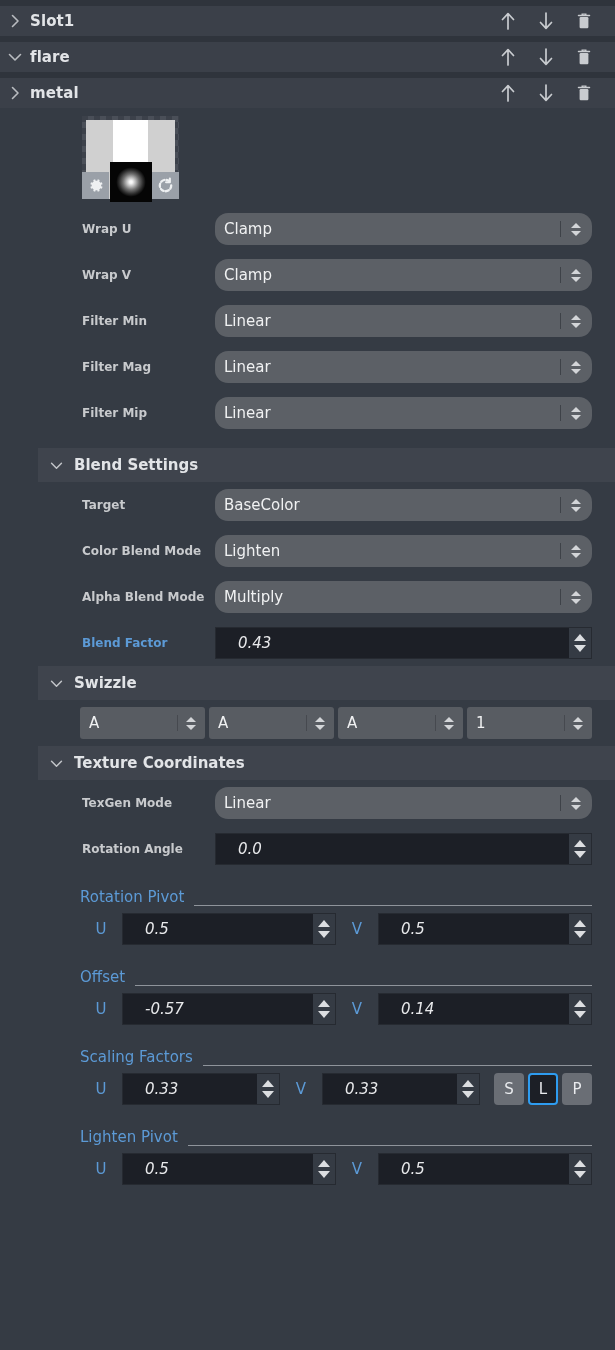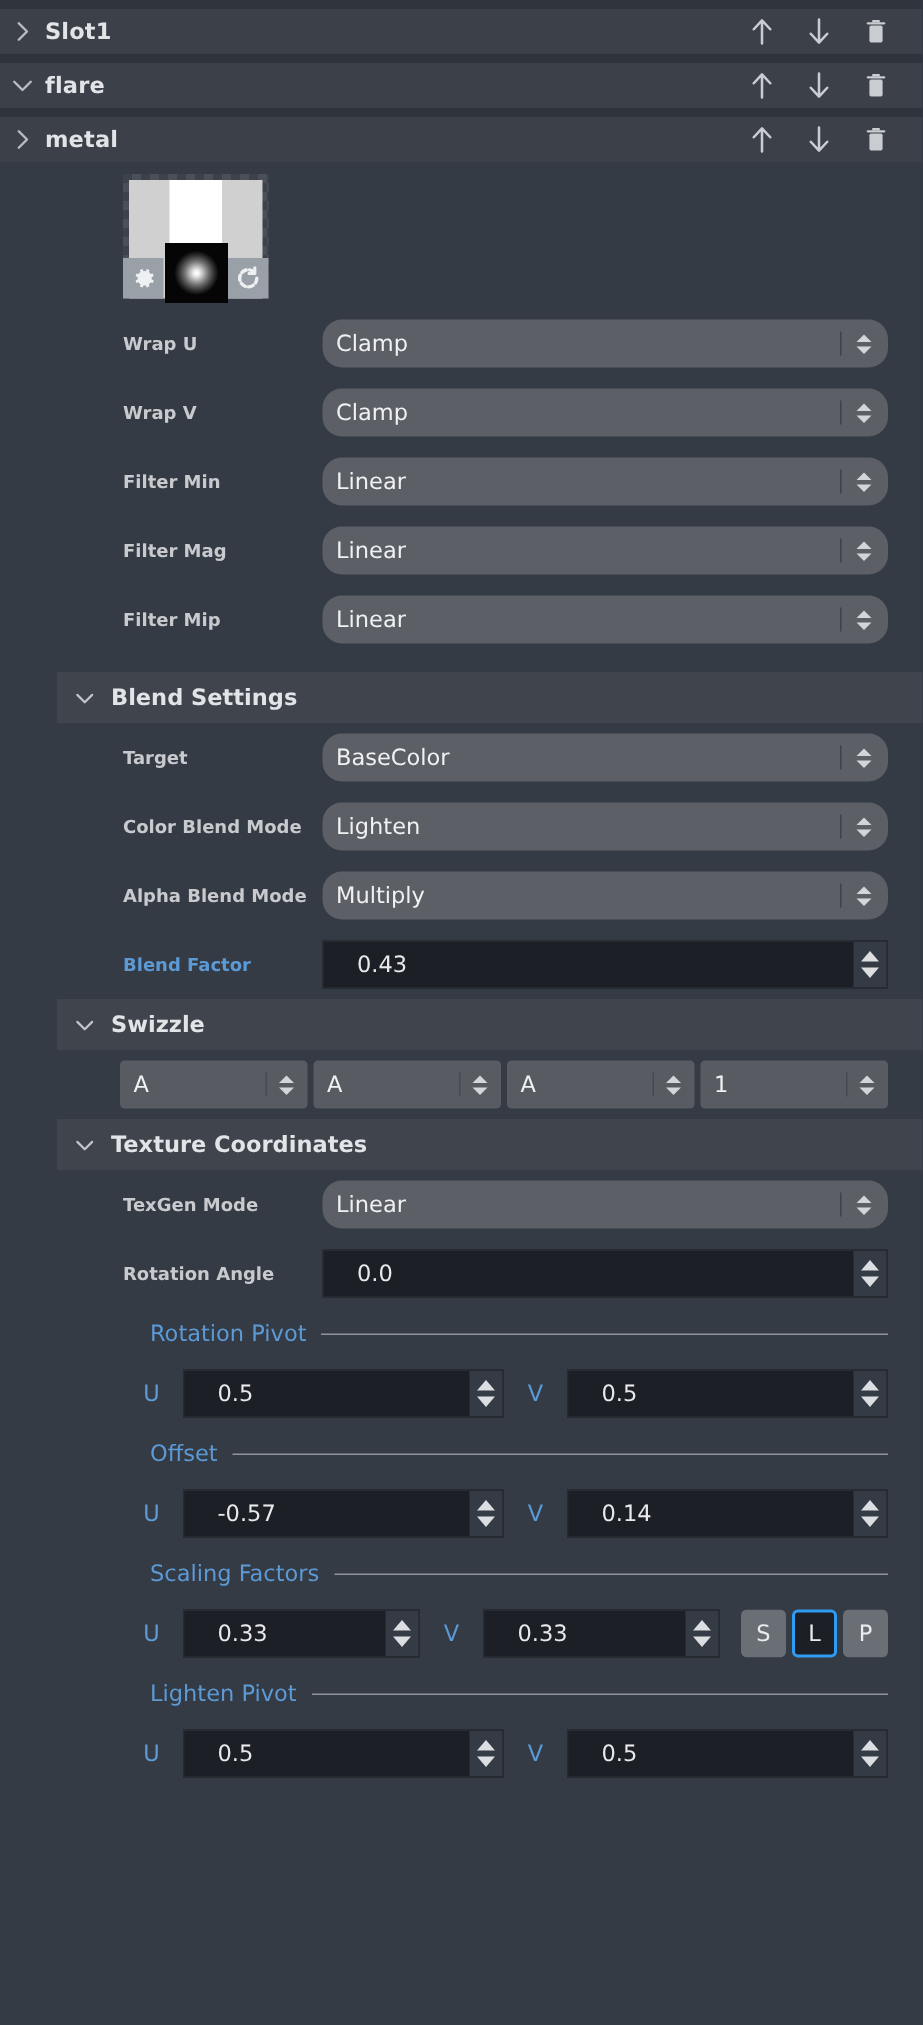--- a/index.html
+++ b/index.html
@@ -112,21 +112,21 @@
   .tri-dn{width:0;height:0;border-left:5px solid transparent;border-right:5px solid transparent;
     border-top:5px solid #d3d5d8;}
 
   
   .spin{
     flex:1 1 auto;height:32px;background:var(--spin-dark);border:1px solid #262a31;
     display:flex;align-items:center;position:relative;
   }
   .spin .val{
     flex:1 1 auto;padding-left:22px;font-size:15px;color:#e8e9eb;
-    overflow:hidden;white-space:nowrap;
+    overflow:hidden;white-space:nowrap;font-style:italic;
   }
   .spin .arrows{
     width:22px;flex:0 0 22px;height:100%;
     display:flex;flex-direction:column;align-items:center;justify-content:center;gap:4px;
     background:var(--bg);
   }
   .spin .arrows .tri-up,.spin .arrows .tri-dn{border-left-width:6px;border-right-width:6px;}
   .spin .arrows .tri-up{border-bottom-width:7px;border-bottom-color:#dcdee1;}
   .spin .arrows .tri-dn{border-top-width:7px;border-top-color:#dcdee1;}
 
@@ -141,21 +141,21 @@
   
   .swz-row{display:flex;align-items:center;height:46px;padding:0 23px 0 80px;gap:4px;}
   .swz{flex:1 1 0;height:32px;background:var(--dropdown-alt);border-radius:3px;
     display:flex;align-items:center;}
   .swz .val{flex:1 1 auto;padding-left:9px;font-size:15px;color:#f0f1f2;}
   .swz .sep{width:1px;height:16px;background:#46494f;margin-right:5px;}
   .swz .arrows{width:16px;display:flex;flex-direction:column;align-items:center;
     justify-content:center;gap:3px;margin-right:6px;}
 
   
-  .subhdr{display:flex;align-items:center;height:34px;padding:0 23px 0 100px;gap:10px;}
+  .subhdr{display:flex;align-items:flex-end;height:34px;padding:0 23px 0 80px;gap:10px;}
   .subhdr .stxt{font-size:15px;color:var(--blue);white-space:nowrap;}
   .subhdr .rule{flex:1 1 auto;height:1px;background:#8f949b;}
 
   
   .uv-row{display:flex;align-items:center;height:46px;padding:0 23px 0 80px;gap:0;}
   .uv-lab{
     width:42px;flex:0 0 42px;text-align:center;font-size:15px;color:var(--blue);
   }
   .uv-lab.second{width:42px;flex:0 0 42px;}
   .uv-field{flex:1 1 0;display:flex;}

